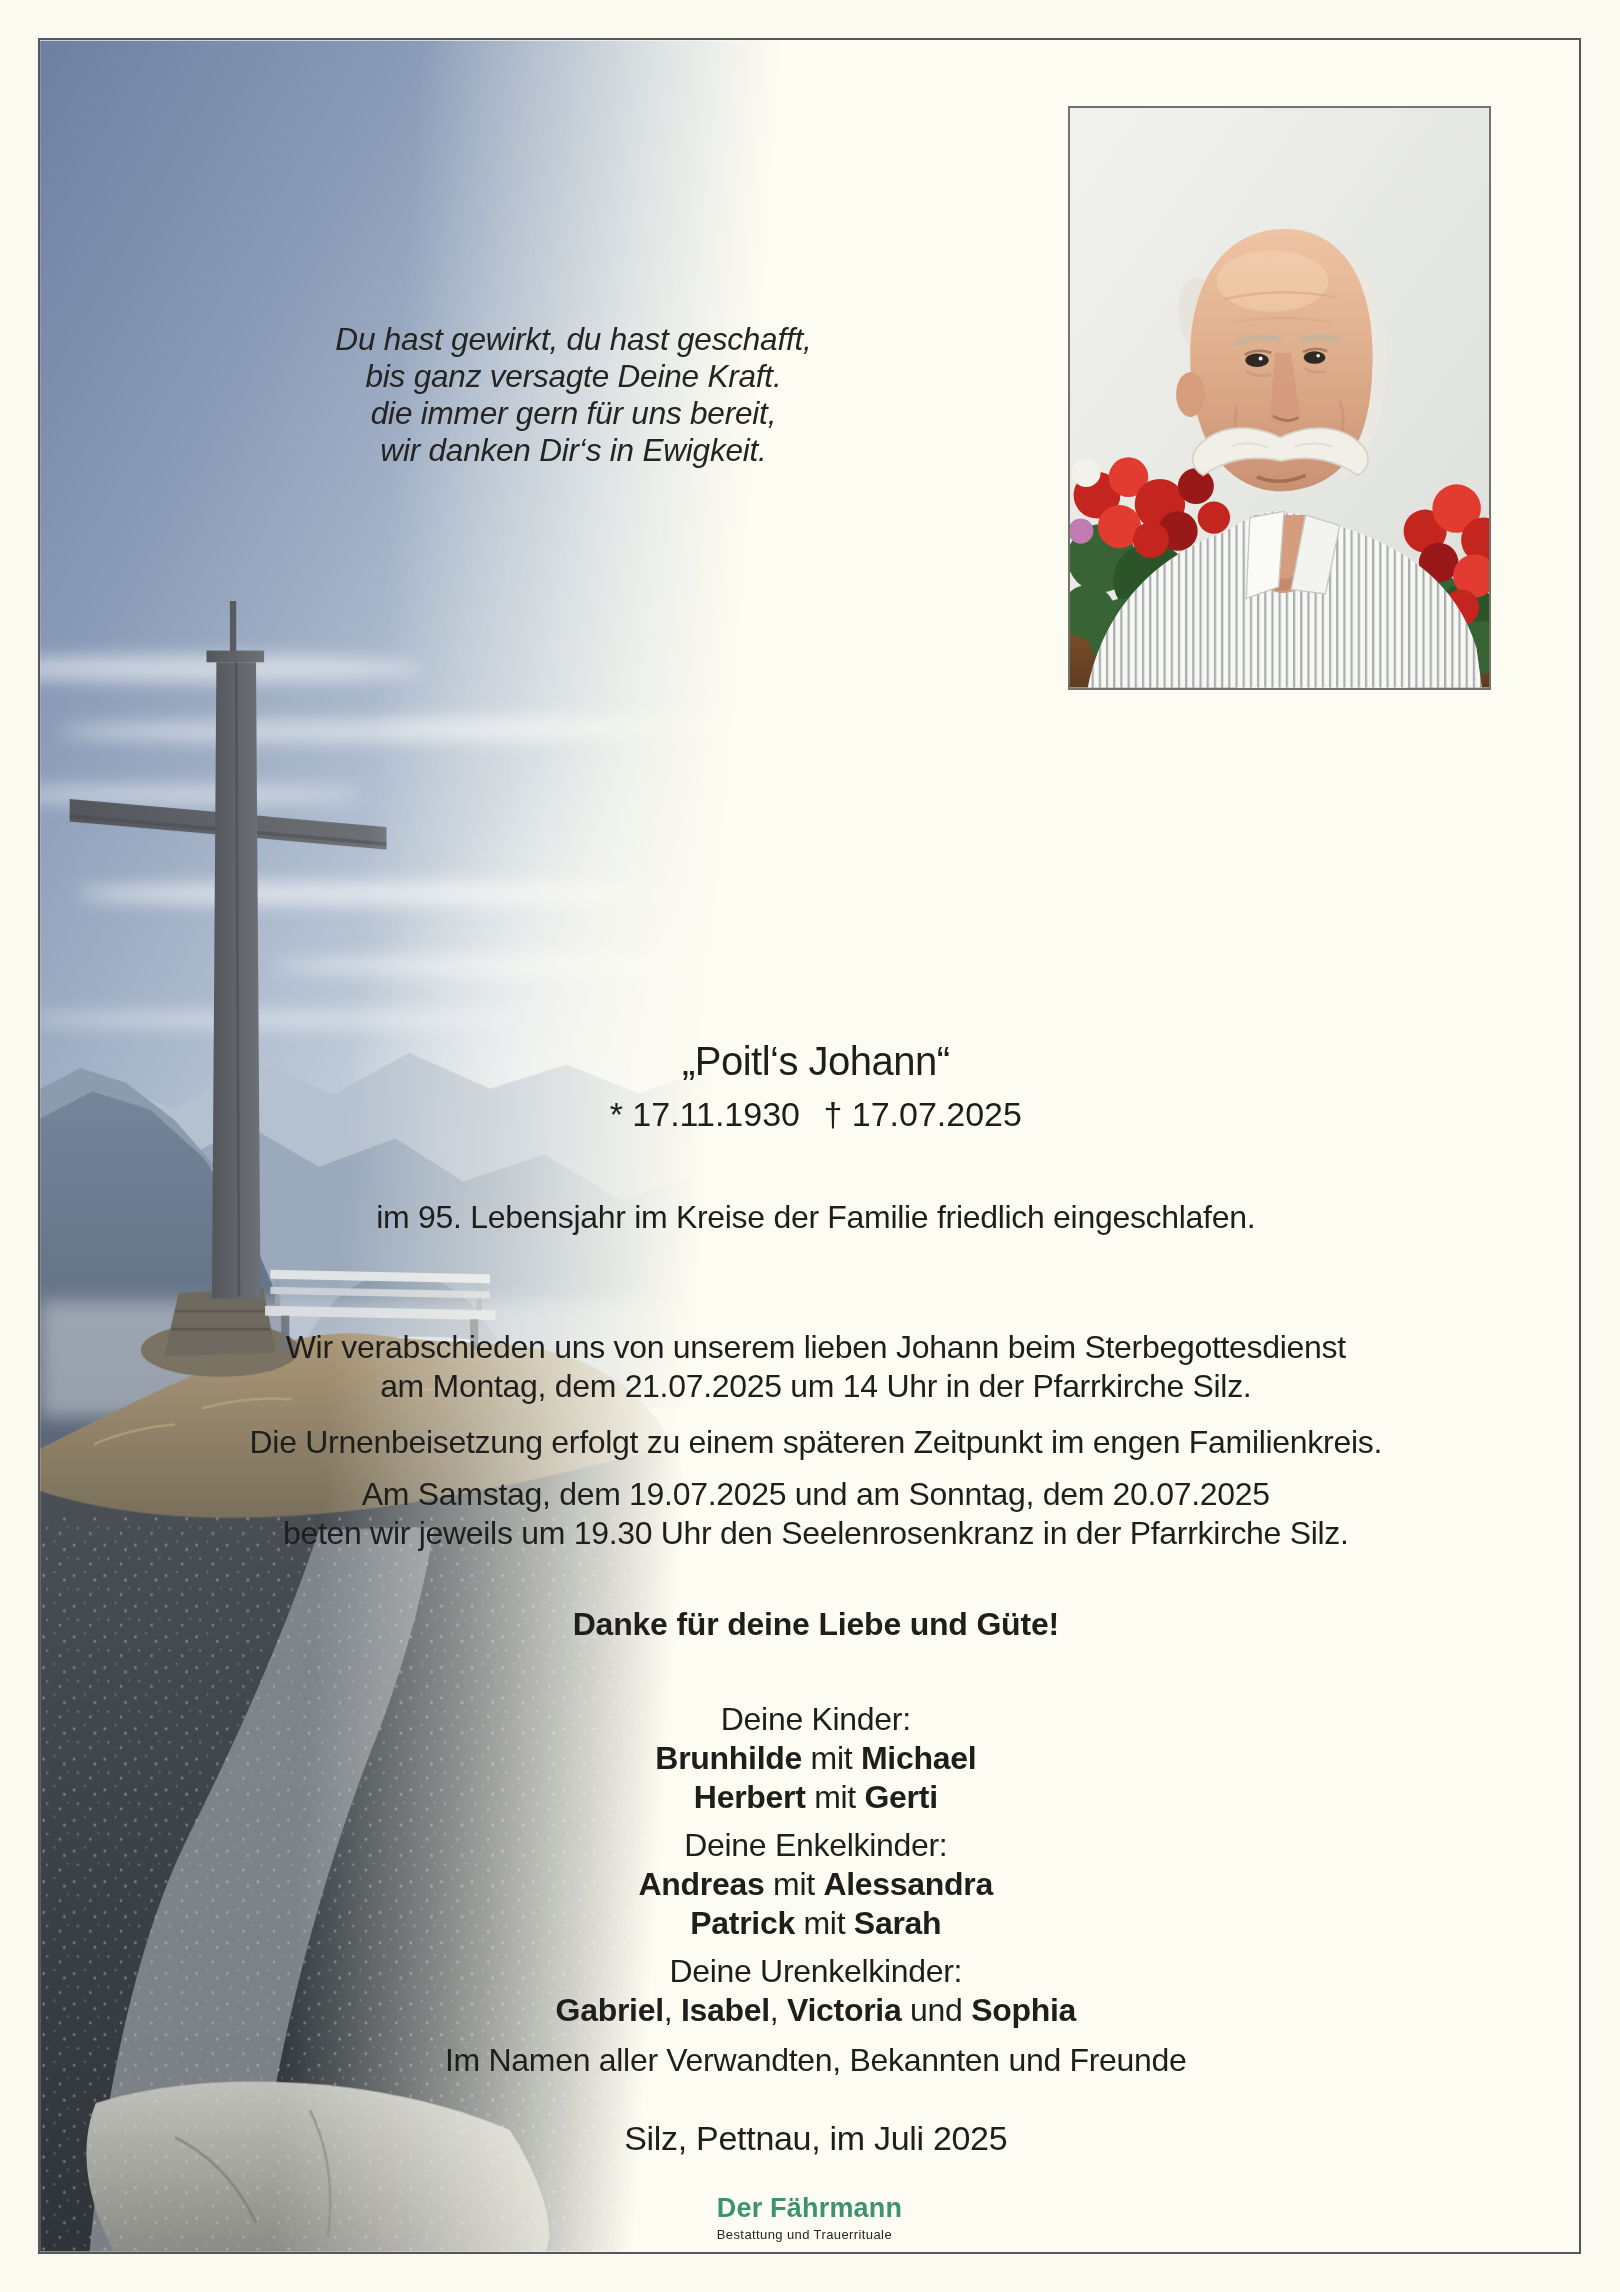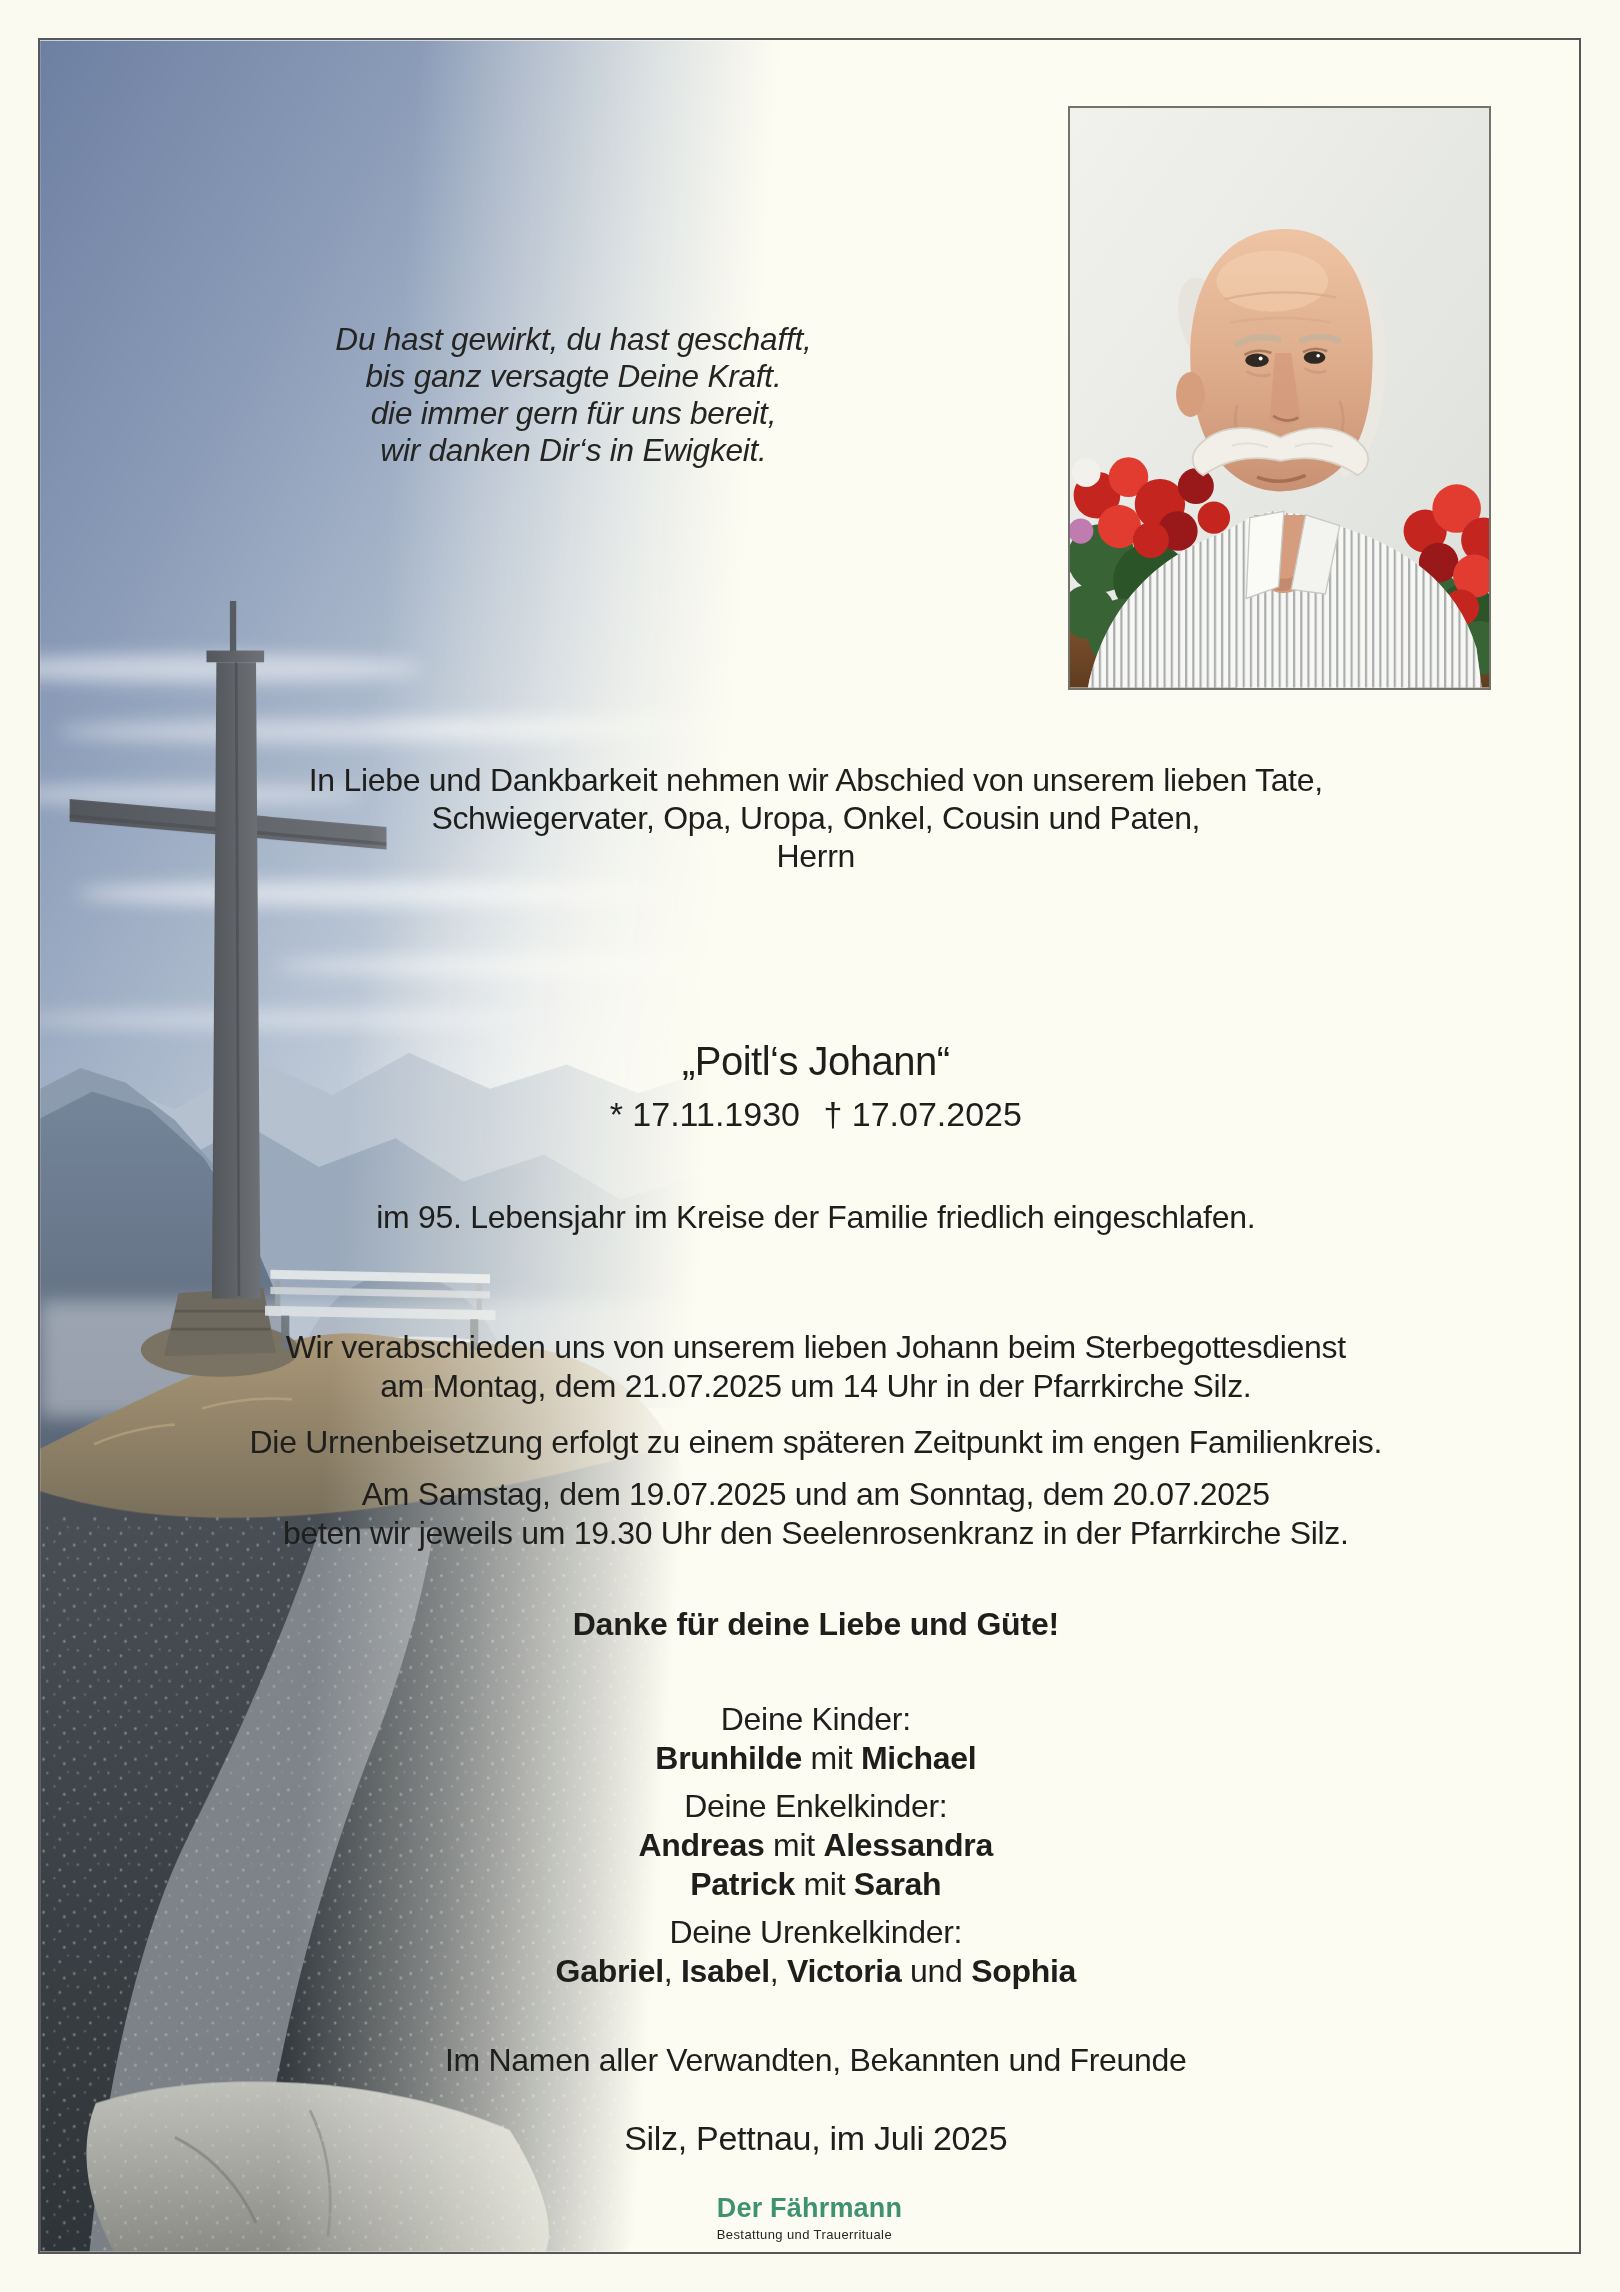--- a/index.html
+++ b/index.html
@@ -291,25 +291,20 @@
       </svg>
     </div>
 
     <div class="poem">
       <div>Du hast gewirkt, du hast geschafft,</div>
       <div>bis ganz versagte Deine Kraft.</div>
       <div>die immer gern für uns bereit,</div>
       <div>wir danken Dir‘s in Ewigkeit.</div>
     </div>
 
-    <div class="tx intro">
-      <div>In Liebe und Dankbarkeit nehmen wir Abschied von unserem lieben Tate,</div>
-      <div>Schwiegervater, Opa, Uropa, Onkel, Cousin und Paten,</div>
-      <div>Herrn</div>
-    </div>
 
     <div class="tx nickname">„Poitl‘s Johann“</div>
     <div class="tx dates">
       <span>* 17.11.1930</span><span class="dsep"></span><span>† 17.07.2025</span>
     </div>
 
     <div class="tx para p1">
       <div>im 95. Lebensjahr im Kreise der Familie friedlich eingeschlafen.</div>
     </div>
     <div class="tx para p2">
@@ -320,20 +315,21 @@
     <div class="tx para p4">
       <div>Am Samstag, dem 19.07.2025 und am Sonntag, dem 20.07.2025</div>
       <div>beten wir jeweils um 19.30 Uhr den Seelenrosenkranz in der Pfarrkirche Silz.</div>
     </div>
 
     <div class="tx thanks">Danke für deine Liebe und Güte!</div>
 
     <div class="tx family">
       <div>Deine Kinder:</div>
       <div><span style="font-weight: 700;">Brunhilde</span><span> mit </span><span style="font-weight: 700;">Michael</span></div>
+      <div><span style="font-weight: 700;">Herbert</span><span> mit </span><span style="font-weight: 700;">Gerti</span></div>
       <div class="fam-gap">Deine Enkelkinder:</div>
       <div><span style="font-weight: 700;">Andreas</span><span> mit </span><span style="font-weight: 700;">Alessandra</span></div>
       <div><span style="font-weight: 700;">Patrick</span><span> mit </span><span style="font-weight: 700;">Sarah</span></div>
       <div class="fam-gap">Deine Urenkelkinder:</div>
       <div><span style="font-weight: 700;">Gabriel</span><span>, </span><span style="font-weight: 700;">Isabel</span><span>, </span><span style="font-weight: 700;">Victoria</span><span> und </span><span style="font-weight: 700;">Sophia</span></div>
     </div>
 
     <div class="tx closing">Im Namen aller Verwandten, Bekannten und Freunde</div>
     <div class="tx place">Silz, Pettnau, im Juli 2025</div>
 

